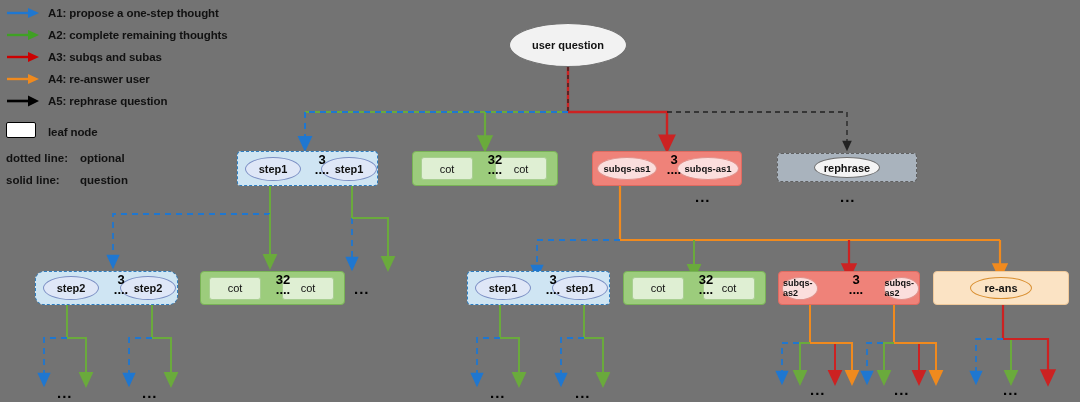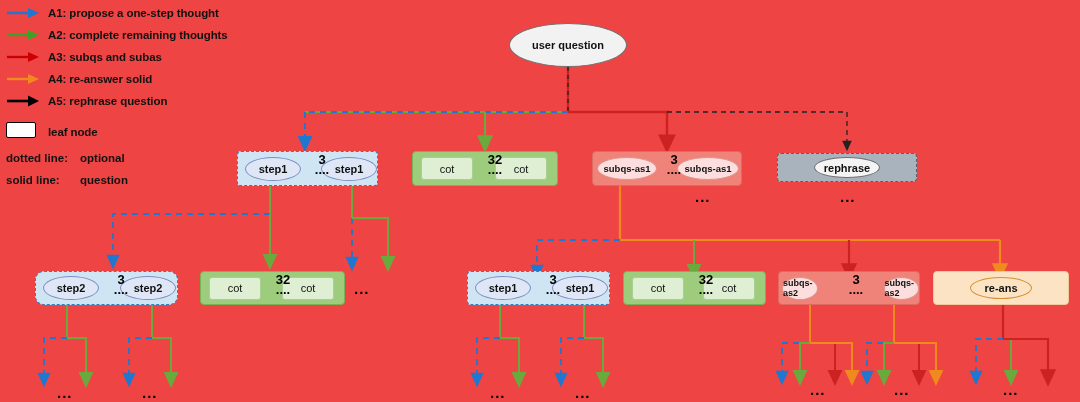--- a/index.html
+++ b/index.html
@@ -1,17 +1,17 @@
 <!DOCTYPE html>
 <html><head>
 <meta charset="utf-8">
 <style>
   html,body{margin:0;padding:0;background:#fff;}
   body{font-family:"Liberation Sans",sans-serif;}
-  #stage{position:relative;width:1080px;height:402px;overflow:hidden;background:#ef4444;}
+  #stage{position:relative;width:1080px;height:402px;overflow:hidden;background:#737373;}
   svg#wires{position:absolute;left:0;top:0;width:1080px;height:402px;pointer-events:none;}
 
   
   .legend{position:absolute;left:6px;top:2px;width:230px;}
   .lg-row{display:flex;align-items:center;height:22px;}
   .lg-arrow{width:34px;height:14px;flex:0 0 34px;margin-right:8px;}
   .lg-txt{font-size:11.5px;font-weight:bold;color:#111;letter-spacing:-0.1px;}
   .lg-leafbox{width:28px;height:14px;border:1.4px solid #000;background:#fff;border-radius:2px;
               margin-right:12px;flex:0 0 28px;}
   .lg-pair{display:flex;align-items:center;height:22px;}
@@ -79,21 +79,21 @@
         <polygon points="22,2 33,7 22,12" fill="#cc0000"></polygon>
       </svg>
       <span class="lg-txt">A3: subqs and subas</span>
     </div>
 
     <div class="lg-row">
       <svg class="lg-arrow" viewBox="0 0 34 14">
         <line x1="1" y1="7" x2="24" y2="7" stroke="#f08a1e" stroke-width="2.4"></line>
         <polygon points="22,2 33,7 22,12" fill="#f08a1e"></polygon>
       </svg>
-      <span class="lg-txt">A4: re-answer solid</span>
+      <span class="lg-txt">A4: re-answer user</span>
     </div>
 
     <div class="lg-row">
       <svg class="lg-arrow" viewBox="0 0 34 14">
         <line x1="1" y1="7" x2="24" y2="7" stroke="#000" stroke-width="2.6"></line>
         <polygon points="22,1.6 33,7 22,12.4" fill="#000"></polygon>
       </svg>
       <span class="lg-txt">A5: rephrase question</span>
     </div>
 

